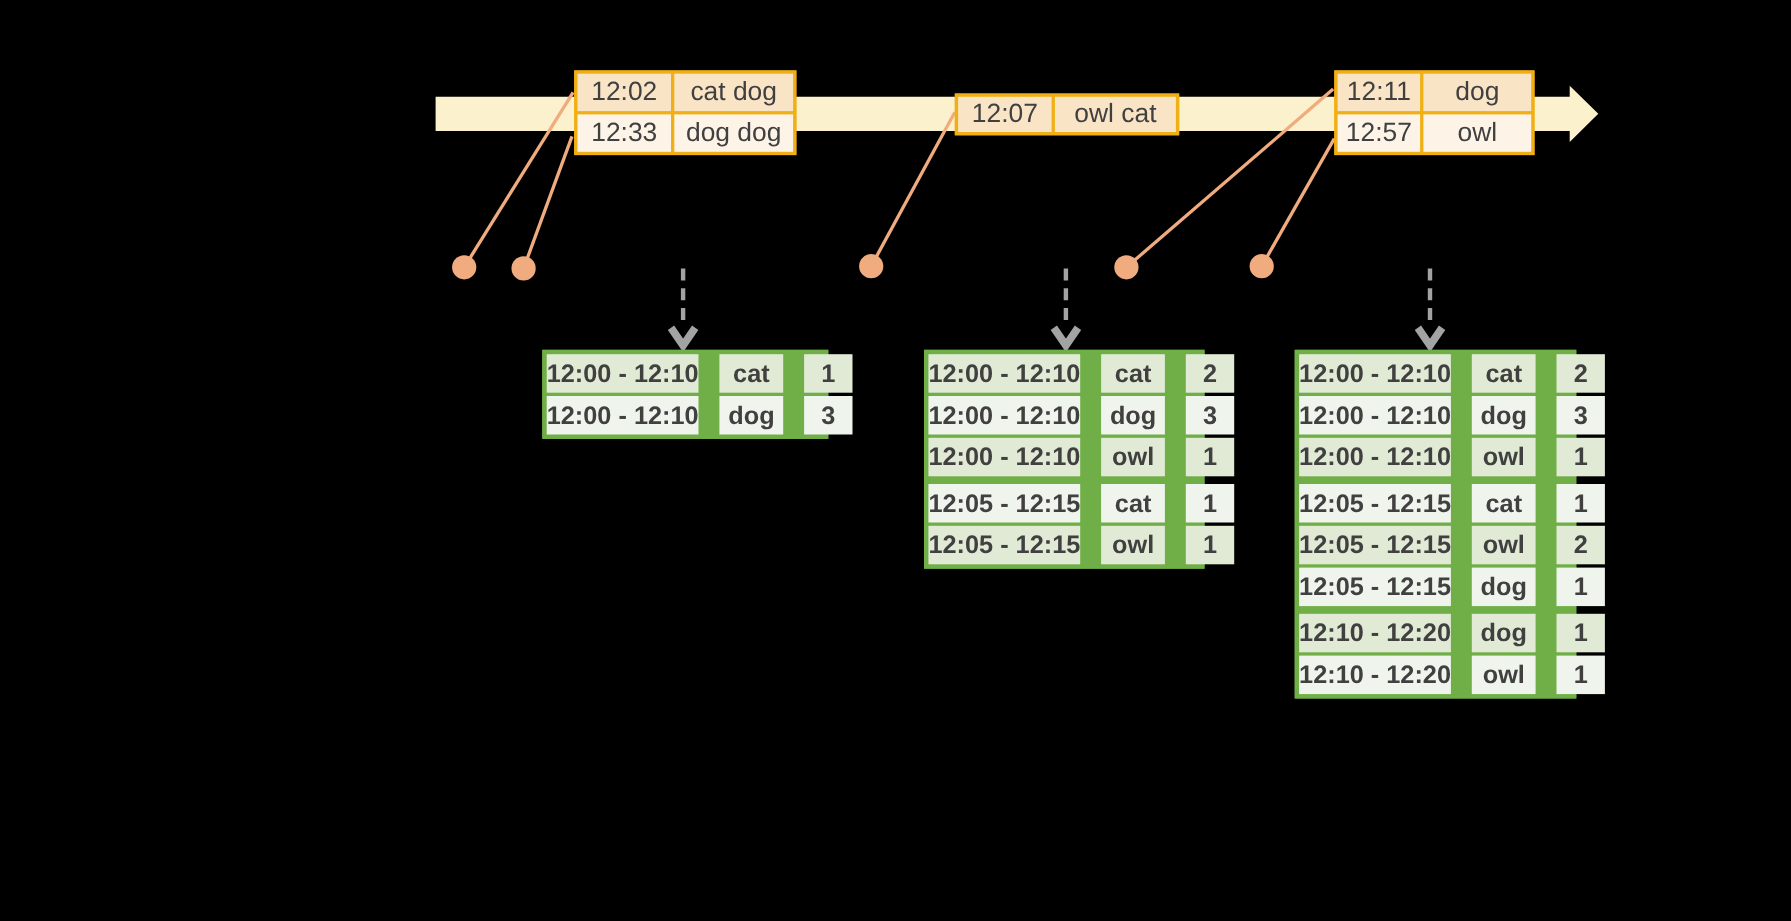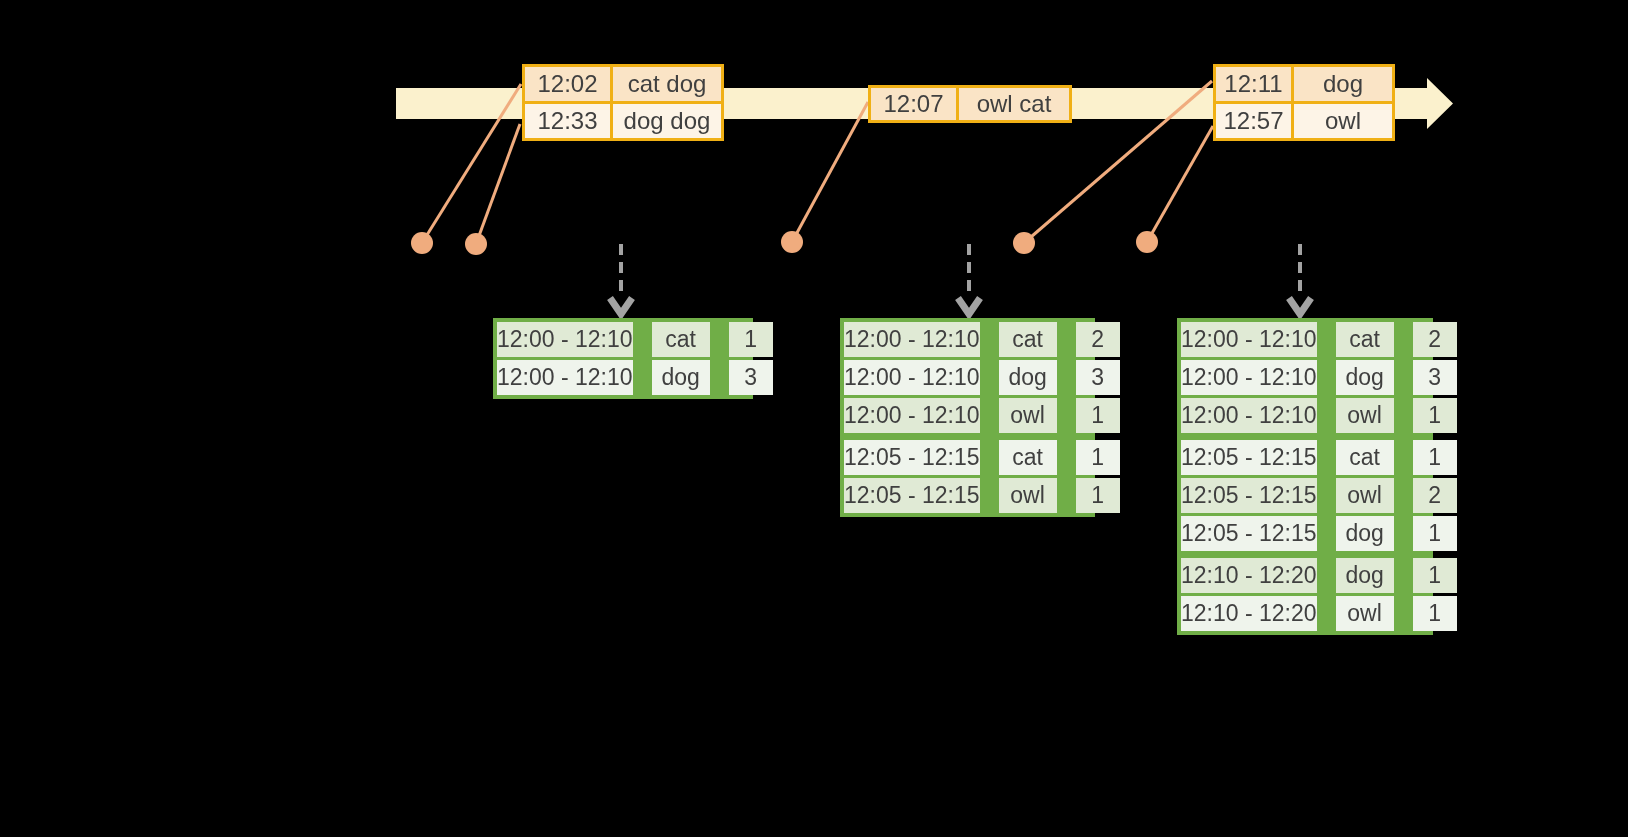--- a/index.html
+++ b/index.html
@@ -27,21 +27,21 @@
   }
   .efill-dark{background:var(--event_row_dark);}
   .efill-light{background:var(--event_row_light);}
 
   
   .result-table{
     position:absolute;z-index:2;box-sizing:border-box;
     display:flex;flex-direction:column;gap:3px;
     background:var(--result_border);border:4px solid var(--result_border);
   }
-  .rrow{display:grid;grid-template-columns:1fr 58px 44px;column-gap:19px;background:var(--result_border);height:35px;}
+  .rrow{display:grid;grid-template-columns:1fr 58px 44px;column-gap:19px;background:var(--result_border);height:35px;font-weight:bold;}
   .rcell{display:flex;align-items:center;justify-content:center;font-size:23px;line-height:1;white-space:nowrap;}
   .rrow.dark .rcell{background:var(--result_row_dark);}
   .rrow.light .rcell{background:var(--result_row_light);}
   .gsep{height:1px;background:var(--result_border);}
 </style>
 </head>
 <body>
 
 <div class="canvas">
 

